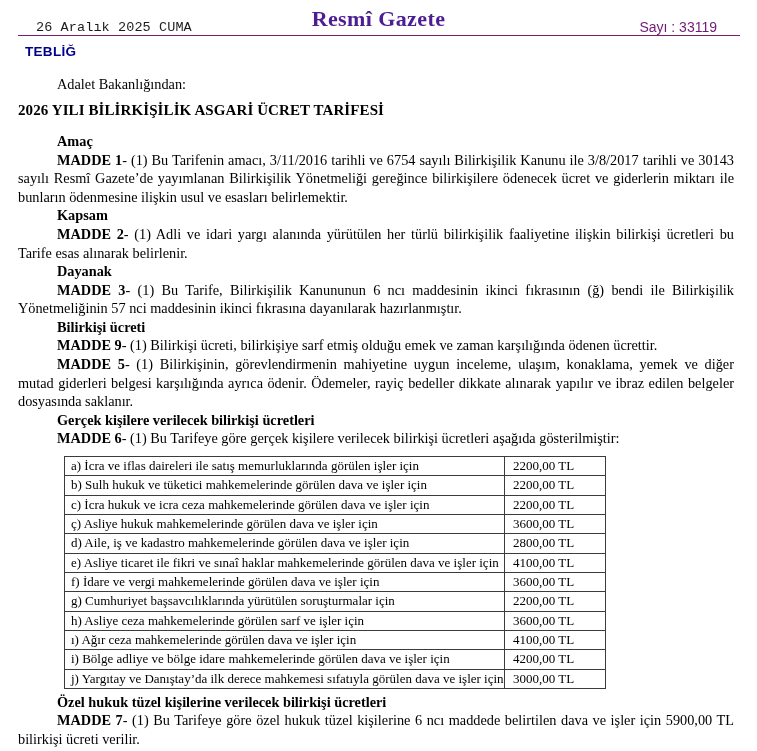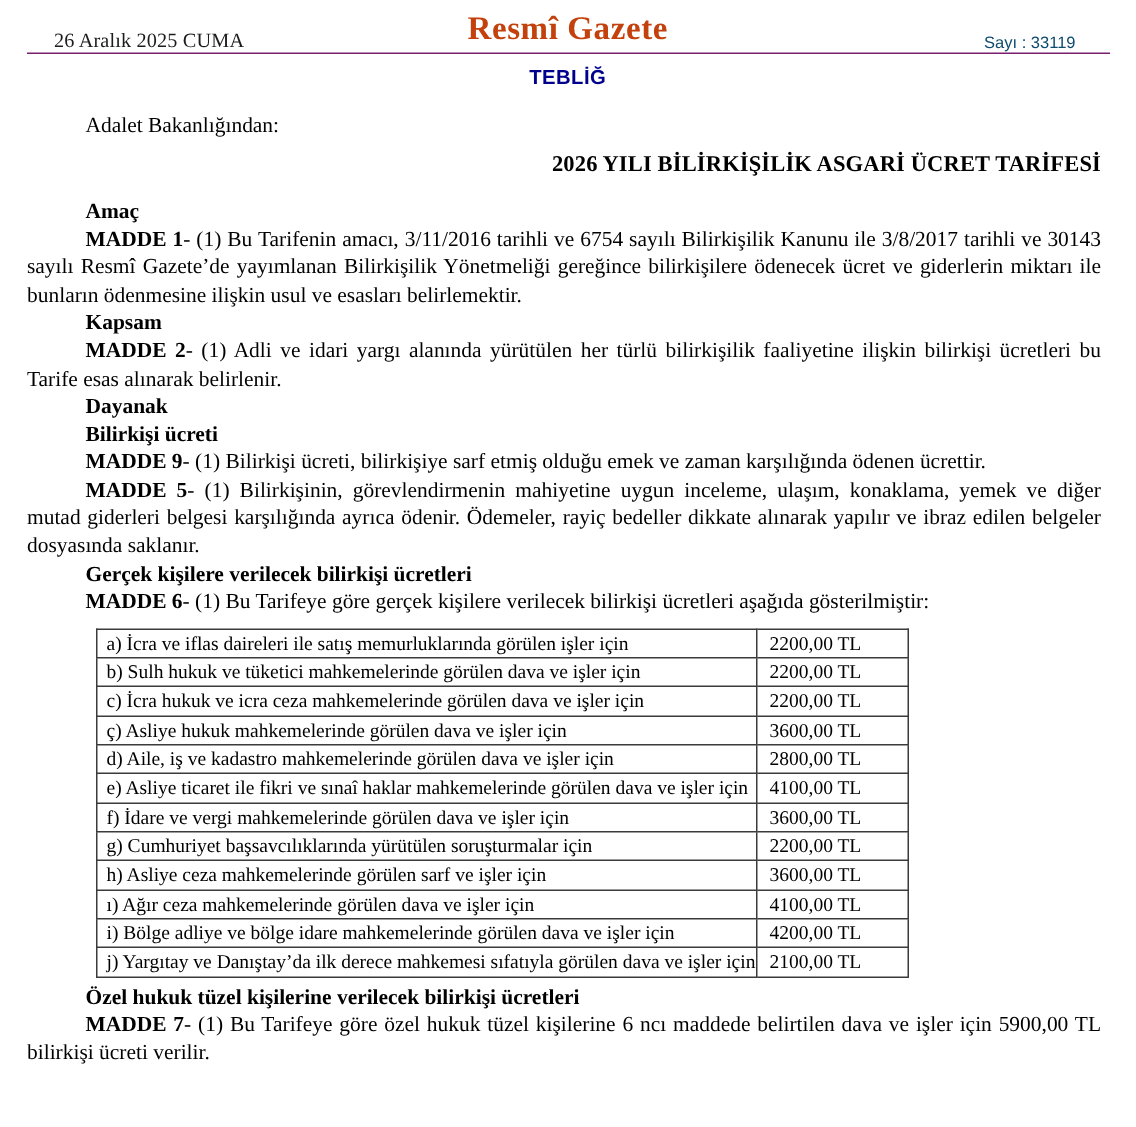--- a/index.html
+++ b/index.html
@@ -24,21 +24,21 @@
     padding: 0 18px;
   }
   .masthead-row {
     display: flex;
     align-items: flex-end;
     justify-content: space-between;
     height: 28px;
     padding-top: 7px;
   }
   .masthead-date {
-    font-family: Liberation Serif, serif;
+    font-family: Liberation Mono, monospace;
     font-size: 13.5px;
     color: #1c1c1c;
     letter-spacing: 0.1px;
     white-space: nowrap;
     padding-left: 18px;
   }
   .masthead-title {
     font-family: "Liberation Serif", "DejaVu Serif", serif;
     font-size: 22px;
     font-weight: bold;
@@ -47,61 +47,62 @@
     white-space: nowrap;
     position: absolute;
     left: 0;
     right: 0;
     text-align: center;
     top: 6px;
     pointer-events: none;
   }
   .masthead-issue {
     font-family: "Liberation Sans", "DejaVu Sans", sans-serif;
-    font-size: 11px;
-    color: #0c4a6e;
+    font-size: 14px;
+    color: #701a75;
     white-space: nowrap;
     padding-right: 22px;
   }
   .masthead-rule {
     position: absolute;
     left: 18px;
     right: 17px;
     bottom: 0;
     height: 0;
     border-top: 1.6px solid #7a1f6e;
   }
 
   
   .section-label {
-    text-align: center;
+    text-align: left;
     font-family: "Liberation Sans", "DejaVu Sans", sans-serif;
     font-size: 13.5px;
     font-weight: bold;
     color: #00008c;
     letter-spacing: 0.3px;
     margin-top: 8px;
     margin-bottom: 0;
+    padding-left: 25px;
   }
 
   
   .doc {
     padding: 0 23px 0 18px;
     margin-top: 16px;
     font-size: 14.3px;
     line-height: 1.30;
     text-align: justify;
   }
   .issuer {
     margin-left: 39px;
     font-size: 14.3px;
     margin-bottom: 7px;
   }
   .doc-title {
-    text-align: right;
+    text-align: left;
     font-weight: bold;
     font-size: 15px;
     letter-spacing: 0.1px;
     margin: 0 0 12px 0;
   }
   .heading {
     font-weight: bold;
     text-indent: 39px;
     margin: 0;
     line-height: 1.30;
@@ -153,39 +154,40 @@
   }
 </style>
 </head>
 <body>
 
 <div class="masthead">
   <div class="masthead-row">
     <span class="masthead-date">26 Aralık 2025 CUMA</span>
     <span class="masthead-issue">Sayı : 33119</span>
   </div>
-  <div class="masthead-title" style="color: #c2410c;">Resmî Gazete</div>
+  <div class="masthead-title" style="color: #4c1d95;">Resmî Gazete</div>
   <div class="masthead-rule" style="border-top-color: rgb(122, 31, 110);"></div>
 </div>
 
 <div class="section-label" style="color: rgb(0, 0, 140);">TEBLİĞ</div>
 
 <div class="doc">
 
   <div class="issuer">Adalet Bakanlığından:</div>
 
   <div class="doc-title">2026 YILI BİLİRKİŞİLİK ASGARİ ÜCRET TARİFESİ</div>
 
   <p class="heading">Amaç</p>
   <p class="para"><span class="madde">MADDE 1</span><span>- (1) Bu Tarifenin amacı, 3/11/2016 tarihli ve 6754 sayılı Bilirkişilik Kanunu ile 3/8/2017 tarihli ve 30143 sayılı Resmî Gazete’de yayımlanan Bilirkişilik Yönetmeliği gereğince bilirkişilere ödenecek ücret ve giderlerin miktarı ile bunların ödenmesine ilişkin usul ve esasları belirlemektir.</span></p>
 
   <p class="heading">Kapsam</p>
   <p class="para"><span class="madde">MADDE 2</span><span>- (1) Adli ve idari yargı alanında yürütülen her türlü bilirkişilik faaliyetine ilişkin bilirkişi ücretleri bu Tarife esas alınarak belirlenir.</span></p>
 
   <p class="heading">Dayanak</p>
+  <p class="para"><span class="madde">MADDE 3</span><span>- (1) Bu Tarife, Bilirkişilik Kanununun 6 ncı maddesinin ikinci fıkrasının (ğ) bendi ile Bilirkişilik Yönetmeliğinin 57 nci maddesinin ikinci fıkrasına dayanılarak hazırlanmıştır.</span></p>
 
   <p class="heading">Bilirkişi ücreti</p>
   <p class="para"><span class="madde">MADDE 9</span><span>- (1) Bilirkişi ücreti, bilirkişiye sarf etmiş olduğu emek ve zaman karşılığında ödenen ücrettir.</span></p>
 
   <p class="para"><span class="madde">MADDE 5</span><span>- (1) Bilirkişinin, görevlendirmenin mahiyetine uygun inceleme, ulaşım, konaklama, yemek ve diğer mutad giderleri belgesi karşılığında ayrıca ödenir. Ödemeler, rayiç bedeller dikkate alınarak yapılır ve ibraz edilen belgeler dosyasında saklanır.</span></p>
 
   <p class="heading">Gerçek kişilere verilecek bilirkişi ücretleri</p>
   <p class="para"><span class="madde">MADDE 6</span><span>- (1) Bu Tarifeye göre gerçek kişilere verilecek bilirkişi ücretleri aşağıda gösterilmiştir:</span></p>
 
 </div>
@@ -232,21 +234,21 @@
         <tr>
           <td class="desc">ı) Ağır ceza mahkemelerinde görülen dava ve işler için</td>
           <td class="amount">4100,00 TL</td>
         </tr>
         <tr>
           <td class="desc">i) Bölge adliye ve bölge idare mahkemelerinde görülen dava ve işler için</td>
           <td class="amount">4200,00 TL</td>
         </tr>
         <tr>
           <td class="desc">j) Yargıtay ve Danıştay’da ilk derece mahkemesi sıfatıyla görülen dava ve işler için</td>
-          <td class="amount">2100,00 TL</td>
+          <td class="amount">3000,00 TL</td>
         </tr>
       </tbody>
   </table>
 </div>
 
 <div class="tail">
   <p class="heading">Özel hukuk tüzel kişilerine verilecek bilirkişi ücretleri</p>
   <p class="para"><span class="madde">MADDE 7</span><span>- (1) Bu Tarifeye göre özel hukuk tüzel kişilerine 6 ncı maddede belirtilen dava ve işler için 5900,00 TL bilirkişi ücreti verilir.</span></p>
 </div>
 

